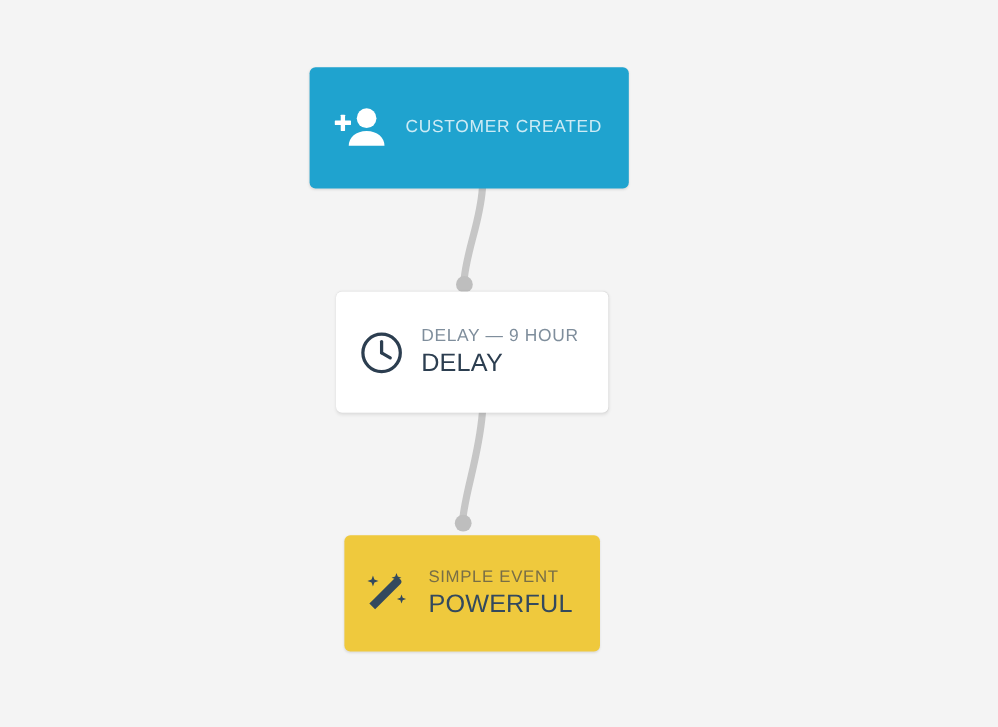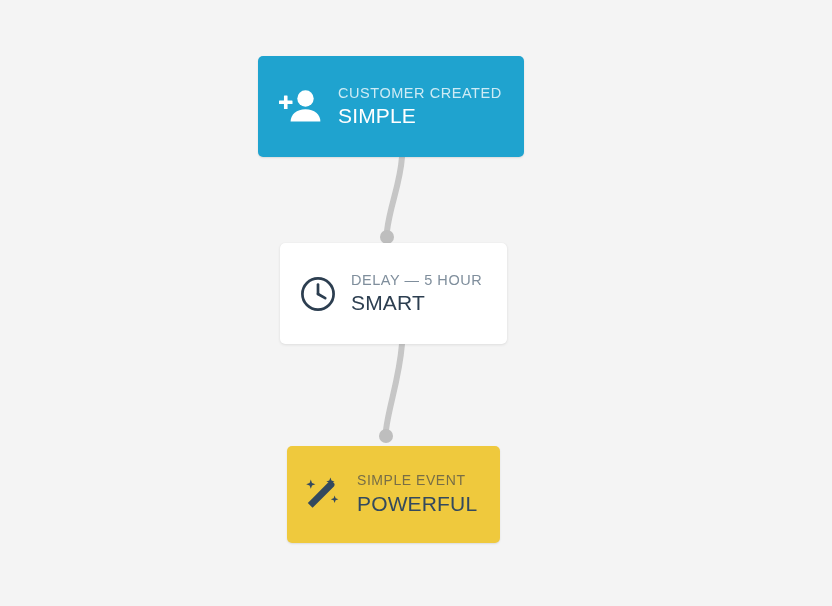--- a/index.html
+++ b/index.html
@@ -138,35 +138,34 @@
         <rect x="1" y="16.5" width="13.5" height="3.6" rx="0.4" fill="#ffffff"></rect>
         <rect x="5.95" y="11.6" width="3.6" height="13.5" rx="0.4" fill="#ffffff"></rect>
 
         <circle cx="27.5" cy="14.5" r="8.2" fill="#ffffff"></circle>
 
         <path d="M 27.5 25.2 C 18.6 25.2, 12.6 30.6, 12.6 37.4 L 42.4 37.4 C 42.4 30.6, 36.4 25.2, 27.5 25.2 Z" fill="#ffffff"></path>
       </svg>
     </div>
     <div class="node-text">
       <div class="node-label">CUSTOMER CREATED</div>
-      <div class="node-title">SIMPLE</div>
     </div>
   </div>
 
   <div class="node" id="node-delay">
     <div class="node-icon">
       <svg width="38" height="38" viewBox="0 0 38 38" xmlns="http://www.w3.org/2000/svg">
         <circle cx="19" cy="19" r="15.6" fill="none" stroke="#2c3e50" stroke-width="2.7"></circle>
         <line x1="19" y1="19" x2="19" y2="9.6" stroke="#2c3e50" stroke-width="2.7" stroke-linecap="round"></line>
         <line x1="19" y1="19" x2="26.2" y2="23.2" stroke="#2c3e50" stroke-width="2.7" stroke-linecap="round"></line>
       </svg>
     </div>
     <div class="node-text">
-      <div class="node-label">DELAY — 5 HOUR</div>
-      <div class="node-title">SMART</div>
+      <div class="node-label">DELAY — 9 HOUR</div>
+      <div class="node-title">DELAY</div>
     </div>
   </div>
 
   <div class="node" id="node-create-event">
     <div class="node-icon">
       <svg width="42" height="42" viewBox="0 0 42 42" xmlns="http://www.w3.org/2000/svg">
         <g fill="#33495e">
 
           <path d="M 5.2 35.8 L 9.6 31.4 L 28.4 12.6 C 29.4 11.6, 31.0 11.6, 32.0 12.6 L 33.6 14.2 C 34.6 15.2, 34.6 16.8, 33.6 17.8 L 14.8 36.6 L 10.4 41.0 Z" transform="translate(0,-4) scale(0.92)"></path>
 

